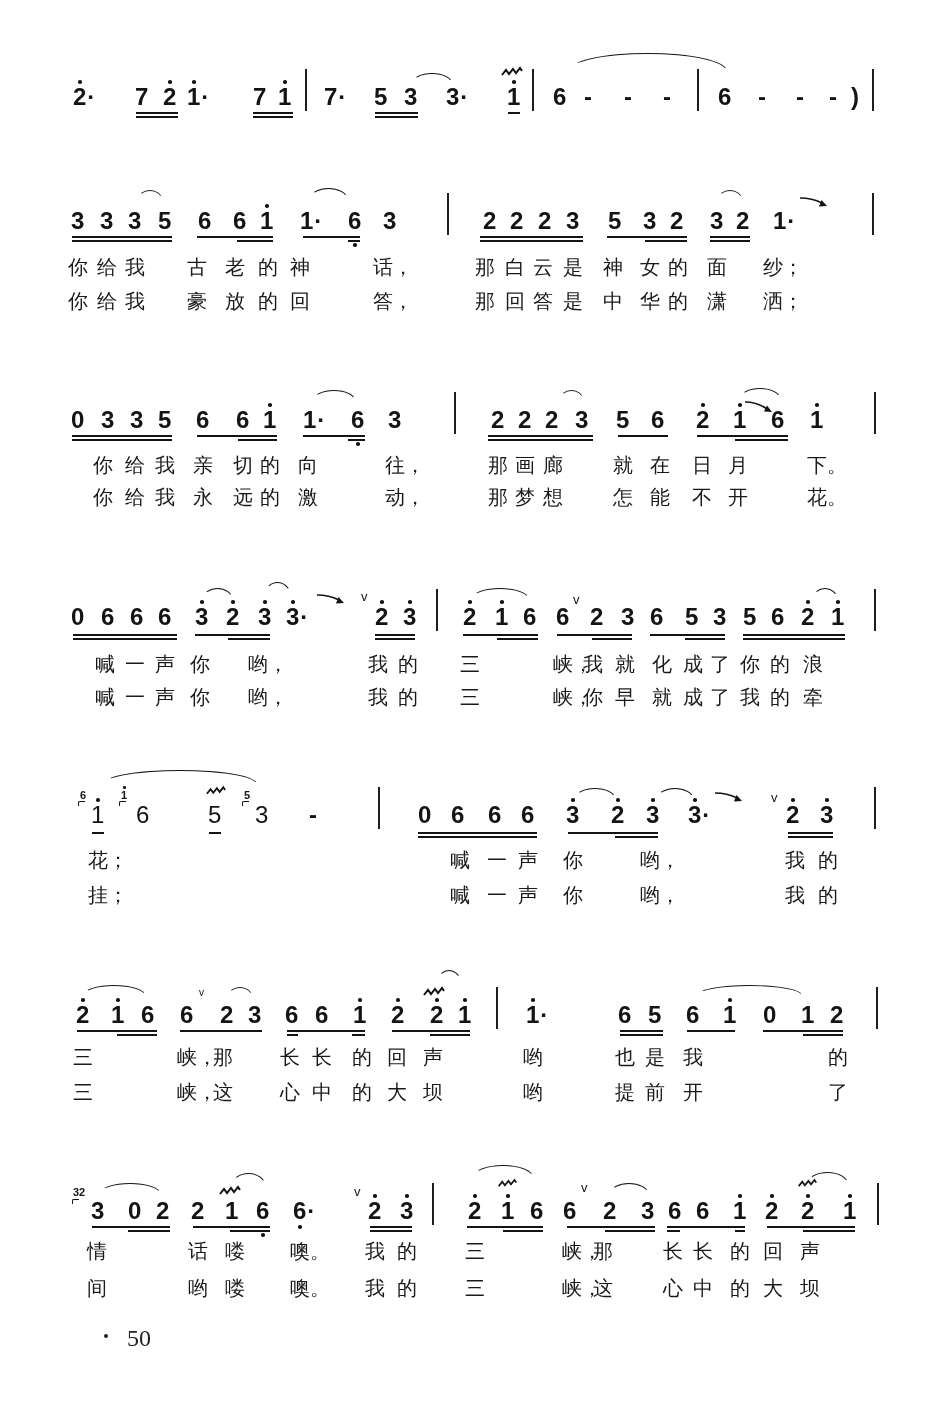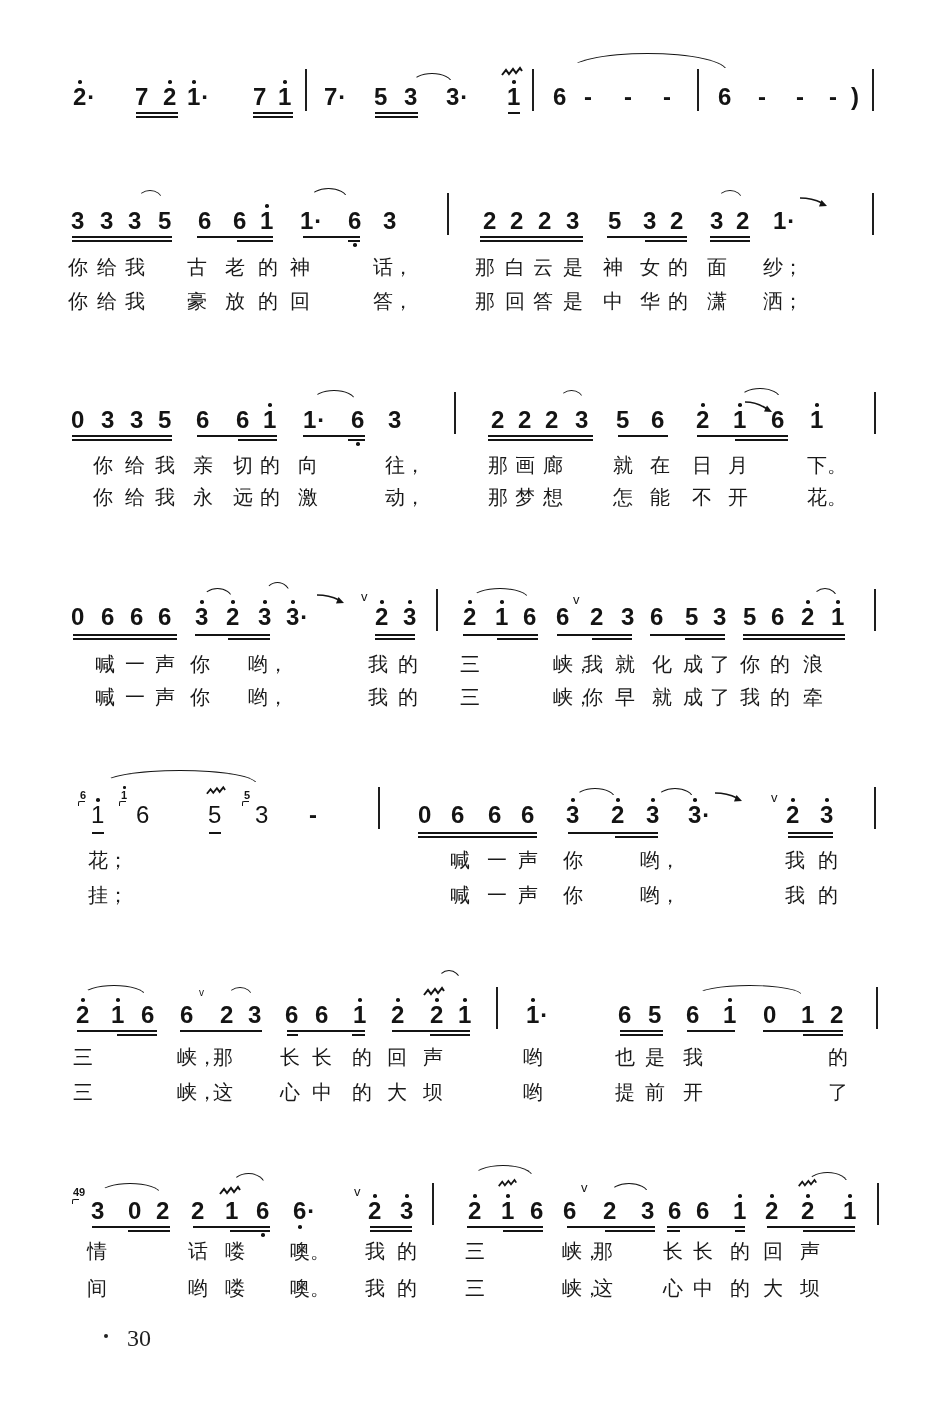--- a/index.html
+++ b/index.html
@@ -474,21 +474,21 @@
     <span class="c" style="left:423px">坝</span>
     <span class="c" style="left:523px">哟</span>
     <span class="c" style="left:615px">提</span>
     <span class="c" style="left:645px">前</span>
     <span class="c" style="left:683px">开</span>
     <span class="c" style="left:828px">了</span>
   </div>
 </section>
 
 <section class="sys" style="top:1171px">
-  <span class="g" style="left:73px;top:16px">49</span>
+  <span class="g" style="left:73px;top:16px">32</span>
   <i class="hook" style="left:72px;top:28px"></i>
   <span class="n" style="left:91px">3</span>
   <span class="n" style="left:128px">0</span>
   <span class="n" style="left:156px">2</span>
   <span class="n" style="left:191px">2</span>
   <svg class="ab" style="left:218px;top:16px" width="24" height="8" viewBox="0 0 22 8">
         <polyline points="1,7 5,2 8,6 12,1 15,5 19,0 21,3" fill="none" stroke="#141414" stroke-width="2"></polyline>
       </svg>
   <span class="n" style="left:225px">1</span>
   <span class="n" style="left:256px" data-oct="-1">6</span>
@@ -568,15 +568,15 @@
     <span class="c" style="left:593px">这</span>
     <span class="c" style="left:663px">心</span>
     <span class="c" style="left:693px">中</span>
     <span class="c" style="left:730px">的</span>
     <span class="c" style="left:763px">大</span>
     <span class="c" style="left:800px">坝</span>
   </div>
 </section>
 
 <i class="pgdot"></i>
-<span class="pg">30</span>
+<span class="pg">50</span>
 
 </main>
 
 </body></html>

